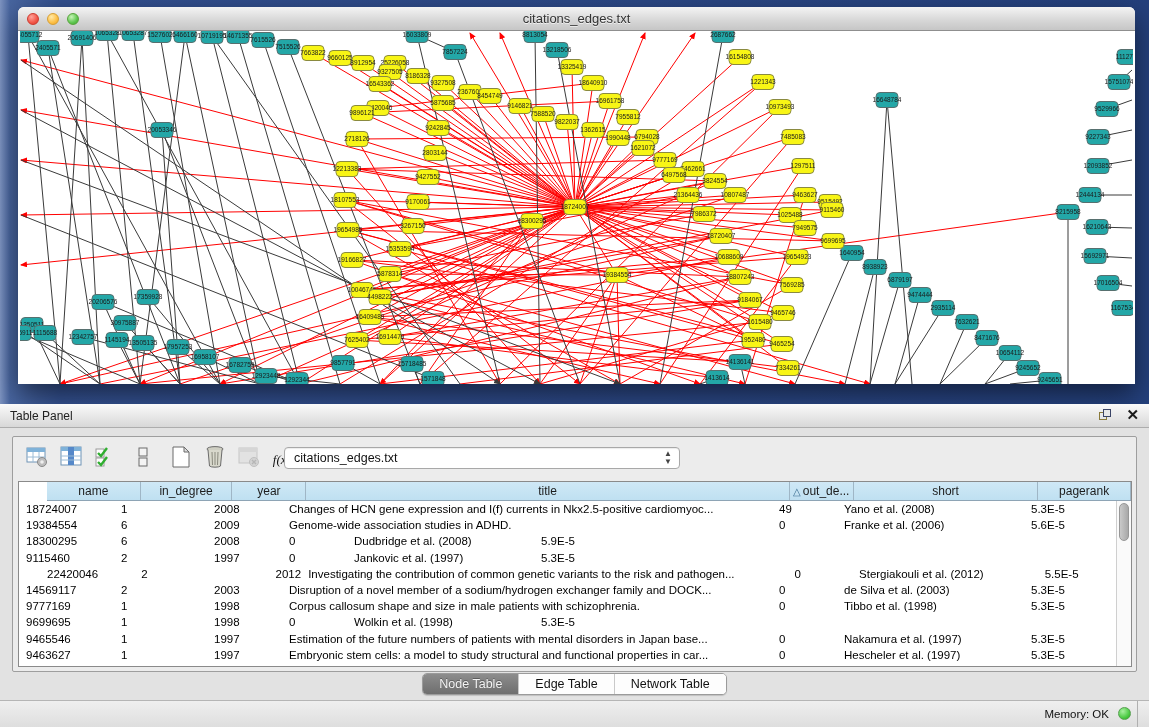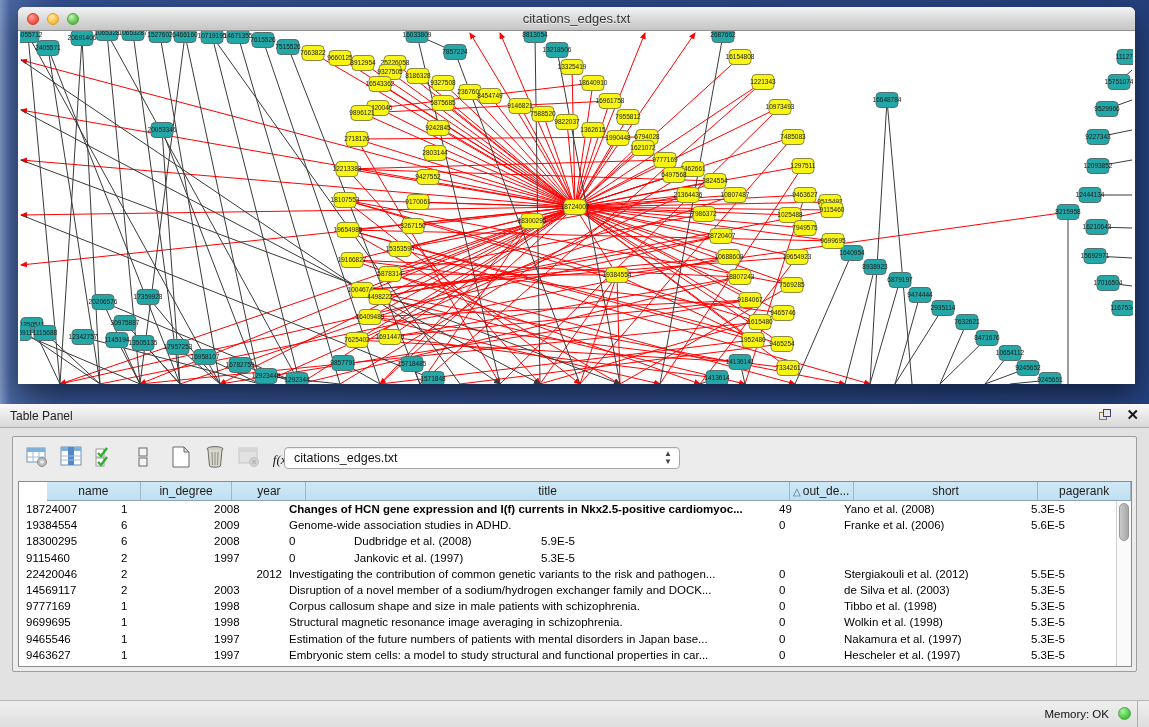--- a/index.html
+++ b/index.html
@@ -935,21 +935,21 @@
             <div class="th" style="width: 490px;">title</div>
             <div class="th" style="width: 65px;"><span class="sort">△</span>out_de...</div>
             <div class="th" style="width: 187px;">short</div>
             <div class="th" style="width: 94px;">pagerank</div>
           </div>
         <div id="tbody">
             <div class="tr">
               <div class="td" style="width: 95px;">18724007</div>
               <div class="td" style="width: 93px;">1</div>
               <div class="td" style="width: 75px;">2008</div>
-              <div class="td" style="width: 490px; font-weight: bold;">Changes of HCN gene expression and I(f) currents in Nkx2.5-positive cardiomyoc...</div>
+              <div class="td" style="width: 490px;">Changes of HCN gene expression and I(f) currents in Nkx2.5-positive cardiomyoc...</div>
               <div class="td" style="width: 65px;">49</div>
               <div class="td" style="width: 187px;">Yano et al. (2008)</div>
               <div class="td" style="width: 94px;">5.3E-5</div>
             </div>
             <div class="tr">
               <div class="td" style="width: 95px;">19384554</div>
               <div class="td" style="width: 93px;">6</div>
               <div class="td" style="width: 75px;">2009</div>
               <div class="td" style="width: 490px;">Genome-wide association studies in ADHD.</div>
               <div class="td" style="width: 65px;">0</div>
@@ -966,21 +966,21 @@
             </div>
             <div class="tr">
               <div class="td" style="width: 95px;">9115460</div>
               <div class="td" style="width: 93px;">2</div>
               <div class="td" style="width: 75px;">1997</div>
               <div class="td" style="width: 65px;">0</div>
               <div class="td" style="width: 187px;">Jankovic et al. (1997)</div>
               <div class="td" style="width: 94px;">5.3E-5</div>
             </div>
             <div class="tr">
-              <div class="td" style="width: 95px;">22420046</div>
+              <div class="td" style="width: 95px; margin-left: 21px;">22420046</div>
               <div class="td" style="width: 93px;">2</div>
               <div class="td" style="width: 75px; text-align: right;">2012</div>
               <div class="td" style="width: 490px;">Investigating the contribution of common genetic variants to the risk and pathogen...</div>
               <div class="td" style="width: 65px;">0</div>
               <div class="td" style="width: 187px;">Stergiakouli et al. (2012)</div>
               <div class="td" style="width: 94px;">5.5E-5</div>
             </div>
             <div class="tr">
               <div class="td" style="width: 95px;">14569117</div>
               <div class="td" style="width: 93px;">2</div>
@@ -996,21 +996,20 @@
               <div class="td" style="width: 75px;">1998</div>
               <div class="td" style="width: 490px;">Corpus callosum shape and size in male patients with schizophrenia.</div>
               <div class="td" style="width: 65px;">0</div>
               <div class="td" style="width: 187px;">Tibbo et al. (1998)</div>
               <div class="td" style="width: 94px;">5.3E-5</div>
             </div>
             <div class="tr">
               <div class="td" style="width: 95px;">9699695</div>
               <div class="td" style="width: 93px;">1</div>
               <div class="td" style="width: 75px;">1998</div>
-              <div class="td" style="width: 490px;">Structural magnetic resonance image averaging in schizophrenia.</div>
               <div class="td" style="width: 65px;">0</div>
               <div class="td" style="width: 187px;">Wolkin et al. (1998)</div>
               <div class="td" style="width: 94px;">5.3E-5</div>
             </div>
             <div class="tr">
               <div class="td" style="width: 95px;">9465546</div>
               <div class="td" style="width: 93px;">1</div>
               <div class="td" style="width: 75px;">1997</div>
               <div class="td" style="width: 490px;">Estimation of the future numbers of patients with mental disorders in Japan base...</div>
               <div class="td" style="width: 65px;">0</div>
@@ -1026,20 +1025,27 @@
               <div class="td" style="width: 187px;">Hescheler et al. (1997)</div>
               <div class="td" style="width: 94px;">5.3E-5</div>
             </div>
           </div>
         <div id="vscroll">
           <div id="vthumb"></div>
         </div>
       </div>
     </div>
 
+    <div id="tabs">
+      <div id="tabs-inner">
+          <div class="tab active">Node Table</div>
+          <div class="tab">Edge Table</div>
+          <div class="tab">Network Table</div>
+        </div>
+    </div>
 
     <div id="statusbar">
       <span id="mem-label">Memory: OK</span>
       <span id="mem-dot"></span>
       <span id="sb-divider"></span>
     </div>
   </div>
 </div>
 
 </body></html>

